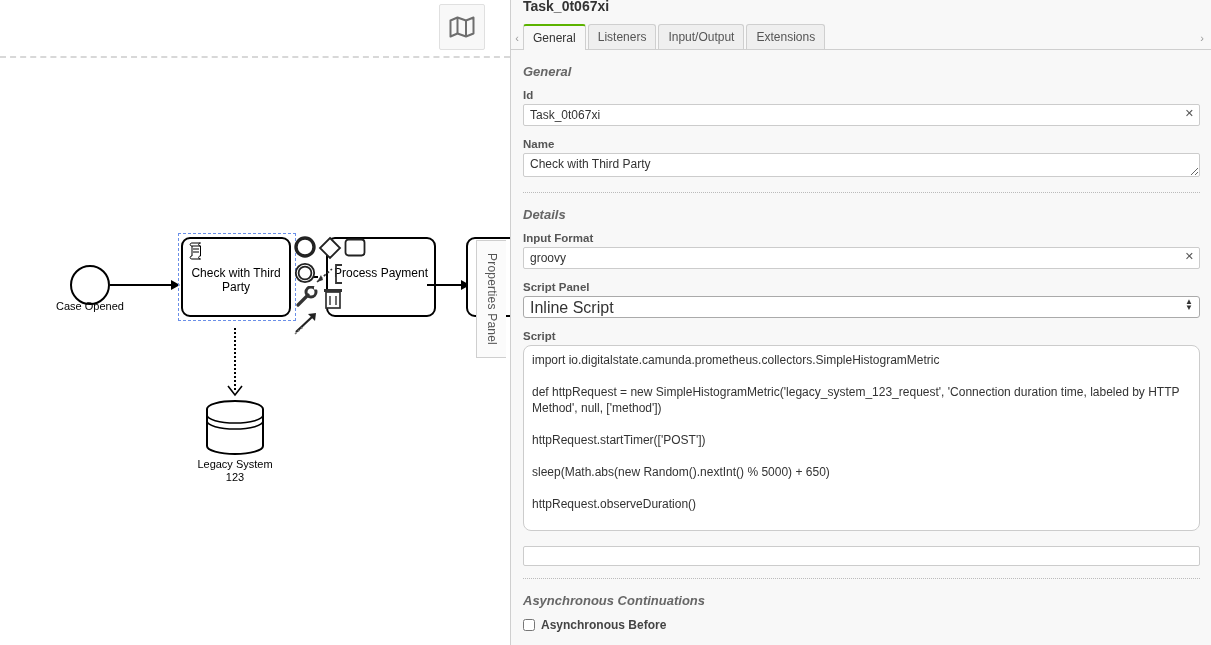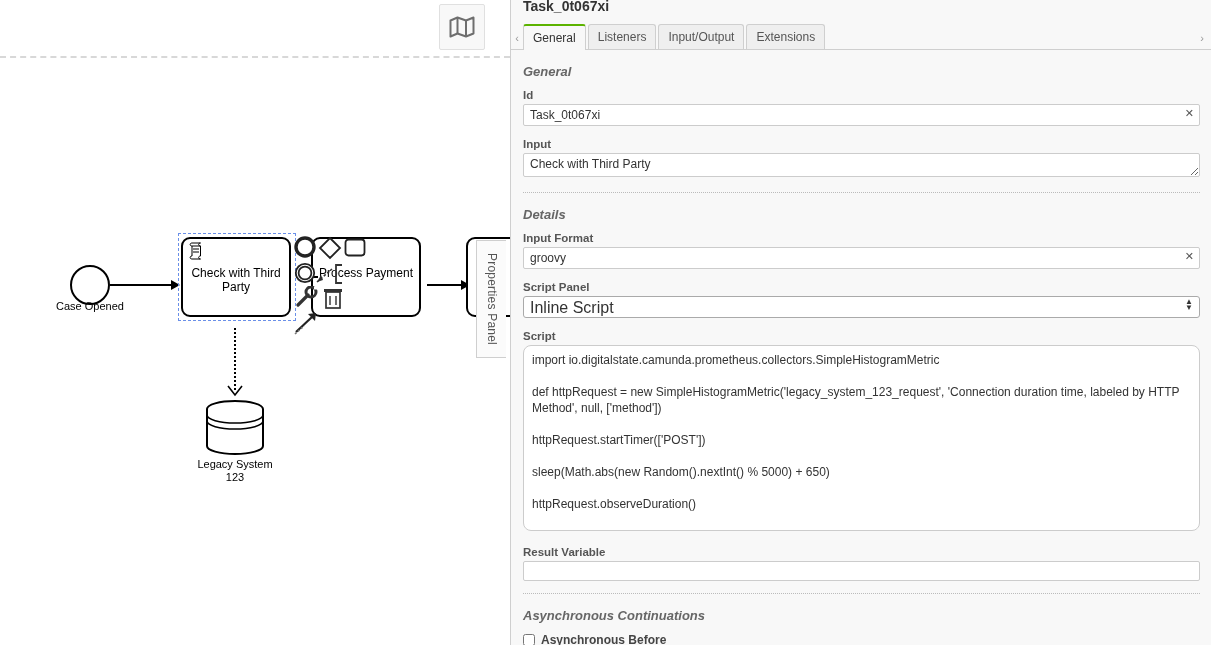--- a/index.html
+++ b/index.html
@@ -264,21 +264,21 @@
       <ellipse cx="30" cy="9" rx="28" ry="8" fill="#fff" stroke="#000" stroke-width="2"></ellipse>
       <path d="M2 9 L2 46 A28 8 0 0 0 58 46 L58 9" fill="#fff" stroke="#000" stroke-width="2"></path>
       <path d="M2 15 A28 8 0 0 0 58 15" fill="none" stroke="#000" stroke-width="1.6"></path>
       <path d="M2 21 A28 8 0 0 0 58 21" fill="none" stroke="#000" stroke-width="1.6"></path>
     </svg>
     <div class="datastore-label">
       <span>Legacy System</span><br>
       <span>123</span>
     </div>
 
-    <div class="task" style="left:311px; top:237px;">
+    <div class="task" style="left:326px; top:237px;">
       <div class="task-label" style="top:27px;">Process Payment</div>
     </div>
 
     <div class="flow-line" style="left:296px; top:276px; width:22px; height:2px;"></div>
 
     <div class="flow-line" style="left:427px; top:284px; width:36px; height:2px;"></div>
     <div class="arrow-head" style="left:461px; top:280px;"></div>
 
     <div class="task" style="left:466px; top:237px; width:70px;"></div>
 
@@ -349,21 +349,21 @@
 
       <div class="group-title">General</div>
 
       <div class="field">
         <div class="field-label">Id</div>
         <input class="txt-input" type="text" value="Task_0t067xi" style="">
         <span class="clear-x">✕</span>
       </div>
 
       <div class="field">
-        <div class="field-label">Input</div>
+        <div class="field-label">Name</div>
         <textarea class="ta-name" style="">Check with Third Party</textarea>
       </div>
 
       <div class="dotted-sep"></div>
 
       <div class="group-title">Details</div>
 
       <div class="field">
         <div class="field-label">Input Format</div>
         <input class="txt-input" type="text" value="groovy" style="">
@@ -390,21 +390,20 @@
 def httpRequest = new SimpleHistogramMetric('legacy_system_123_request', 'Connection duration time, labeled by HTTP Method', null, ['method'])
 
 httpRequest.startTimer(['POST'])
 
 sleep(Math.abs(new Random().nextInt() % 5000) + 650)
 
 httpRequest.observeDuration()</textarea>
       </div>
 
       <div class="field">
-        <div class="field-label">Result Variable</div>
         <input class="ta-result" type="text" value="" style="">
       </div>
 
       <div class="dotted-sep"></div>
 
       <div class="group-title">Asynchronous Continuations</div>
 
       <div class="chk-row">
         <input type="checkbox" style="">
         <span class="chk-label">Asynchronous Before</span>

